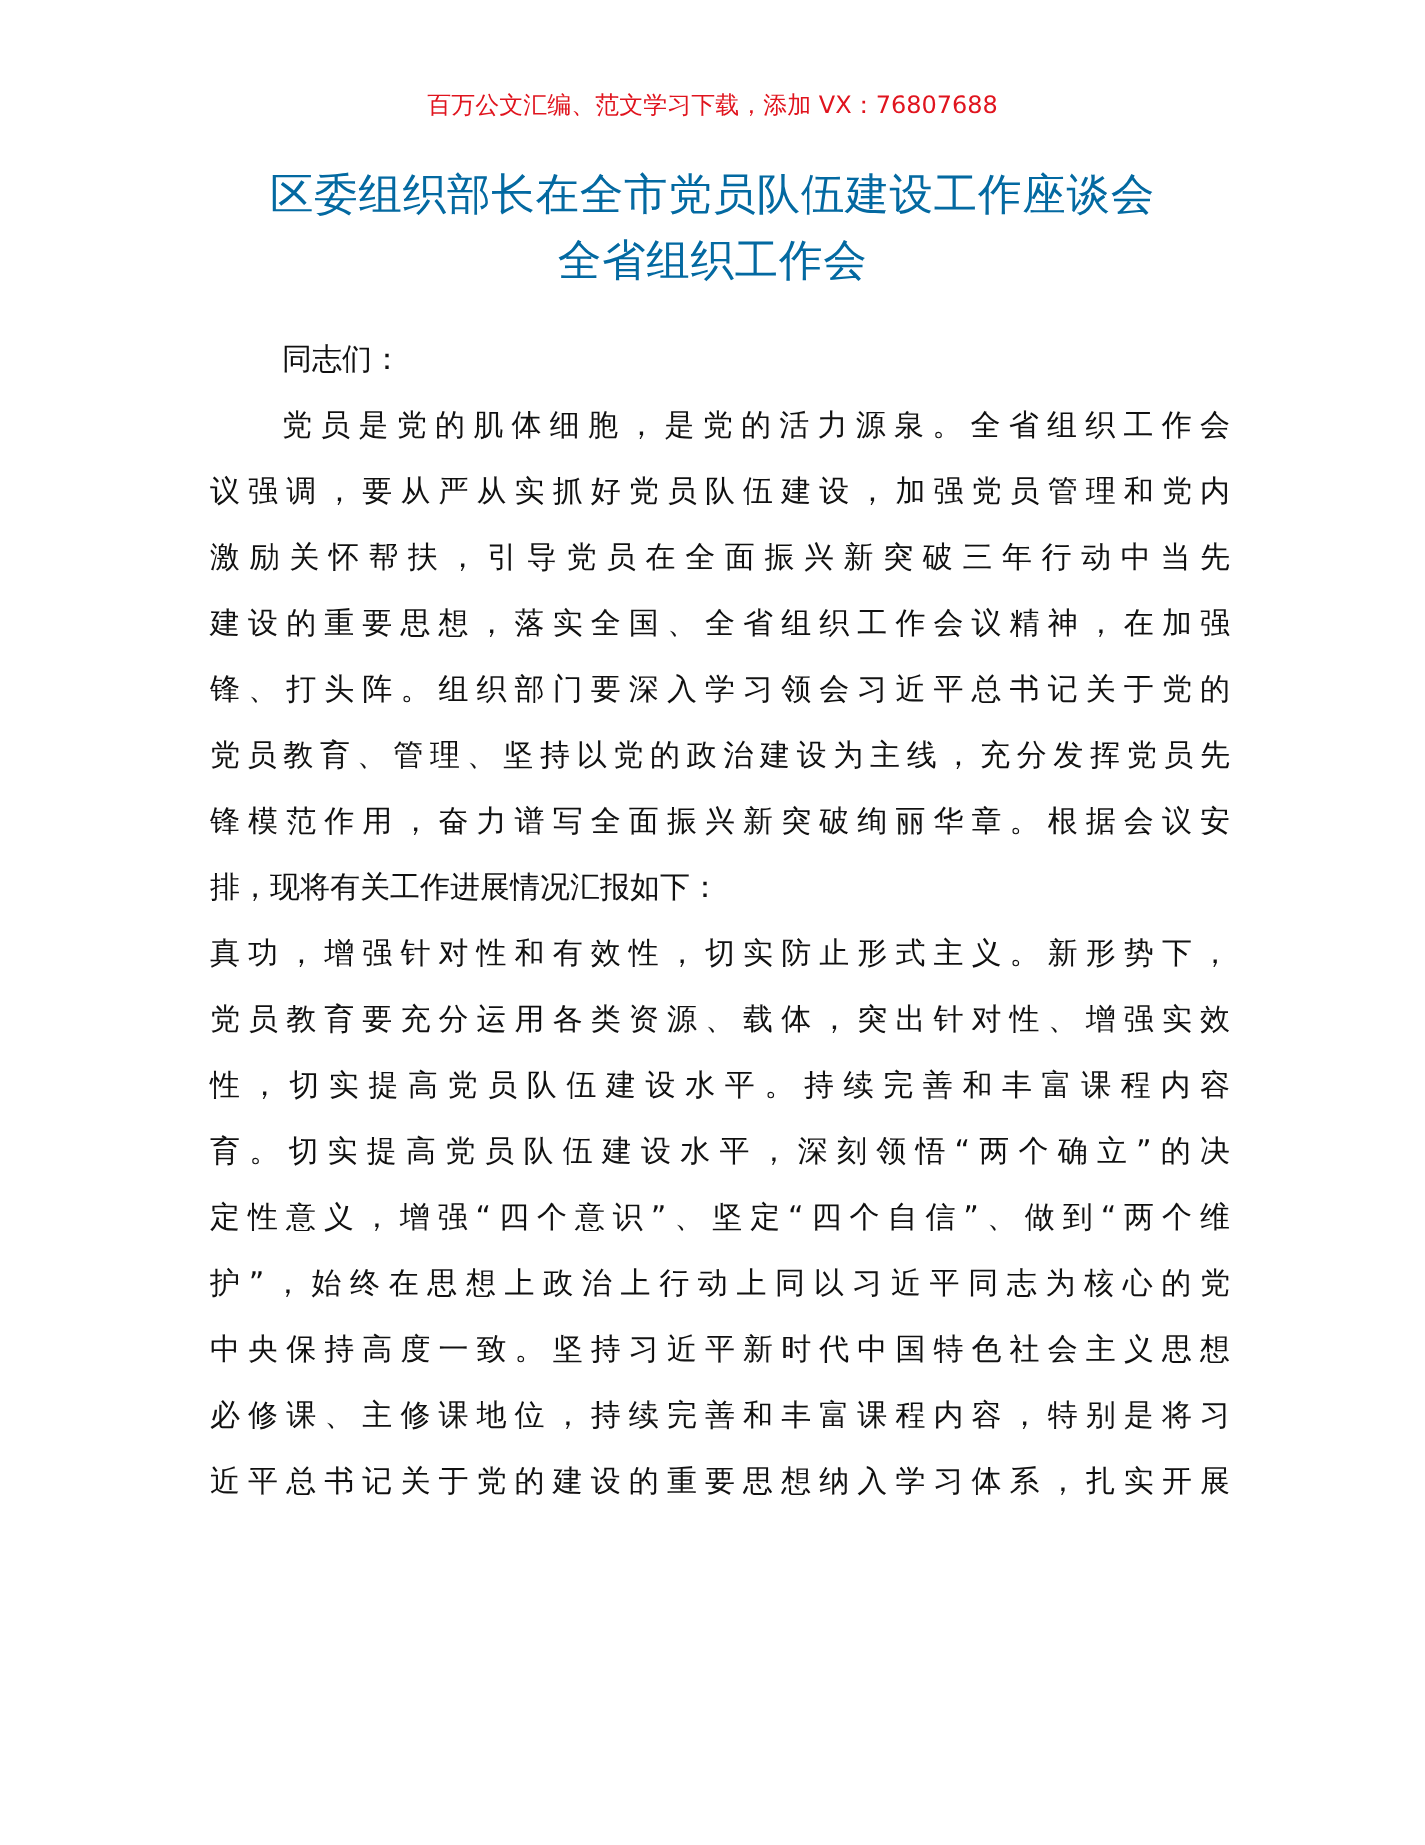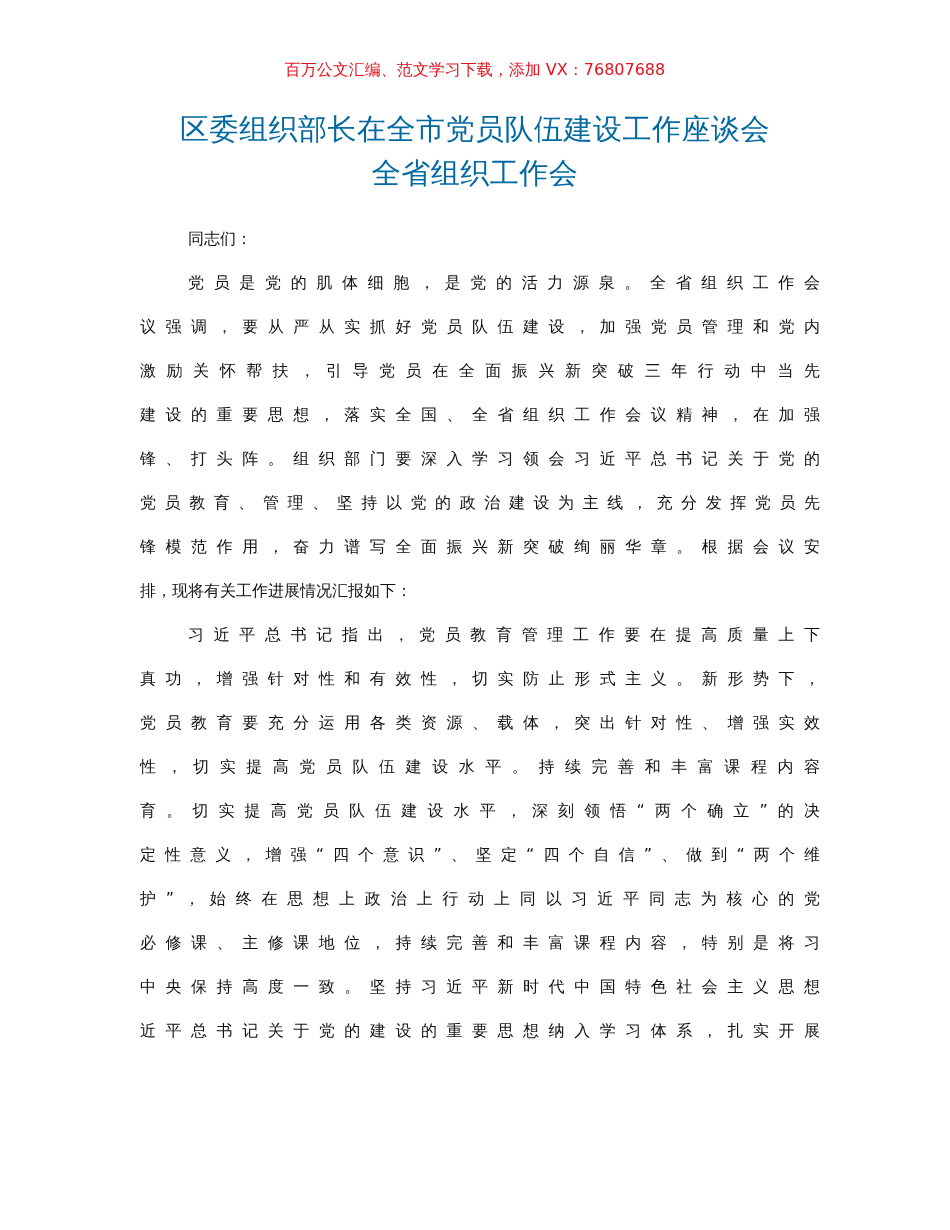--- a/index.html
+++ b/index.html
@@ -42,21 +42,21 @@
       font-size: 29px;
       line-height: 44px;
       color: #0369a1;
       letter-spacing: 0.5px;
     }
     .body-text {
       position: absolute;
       top: 217px;
       left: 140px;
       width: 680px;
-      font-size: 16px;
+      font-size: 20px;
       line-height: 44px;
       color: #111111;
       text-align: justify;
       text-justify: inter-character;
     }
     .line {
       display: block;
       white-space: nowrap;
       text-align-last: justify;
       text-align: justify;
@@ -86,26 +86,25 @@
       <span class="line">激励关怀帮扶，引导党员在全面振兴新突破三年行动中当先</span>
       <span class="line">建设的重要思想，落实全国、全省组织工作会议精神，在加强</span>
       <span class="line">锋、打头阵。组织部门要深入学习领会习近平总书记关于党的</span>
       <span class="line">党员教育、管理、坚持以党的政治建设为主线，充分发挥党员先</span>
       <span class="line">锋模范作用，奋力谱写全面振兴新突破绚丽华章。根据会议安</span>
       <span class="line last">排，现将有关工作进展情况汇报如下：</span>
     </div>
 
 
     <div>
-      <span class="line first">习近平总书记指出，党员教育管理工作要在提高质量上下</span>
       <span class="line">真功，增强针对性和有效性，切实防止形式主义。新形势下，</span>
       <span class="line">党员教育要充分运用各类资源、载体，突出针对性、增强实效</span>
       <span class="line">性，切实提高党员队伍建设水平。持续完善和丰富课程内容</span>
       <span class="line">育。切实提高党员队伍建设水平，深刻领悟“两个确立”的决</span>
       <span class="line">定性意义，增强“四个意识”、坚定“四个自信”、做到“两个维</span>
       <span class="line">护”，始终在思想上政治上行动上同以习近平同志为核心的党</span>
+      <span class="line">中央保持高度一致。坚持习近平新时代中国特色社会主义思想</span>
       <span class="line">必修课、主修课地位，持续完善和丰富课程内容，特别是将习</span>
-      <span class="line">中央保持高度一致。坚持习近平新时代中国特色社会主义思想</span>
       <span class="line">近平总书记关于党的建设的重要思想纳入学习体系，扎实开展</span>
     </div>
   </div>
 
 </div>
 
 </body></html>

